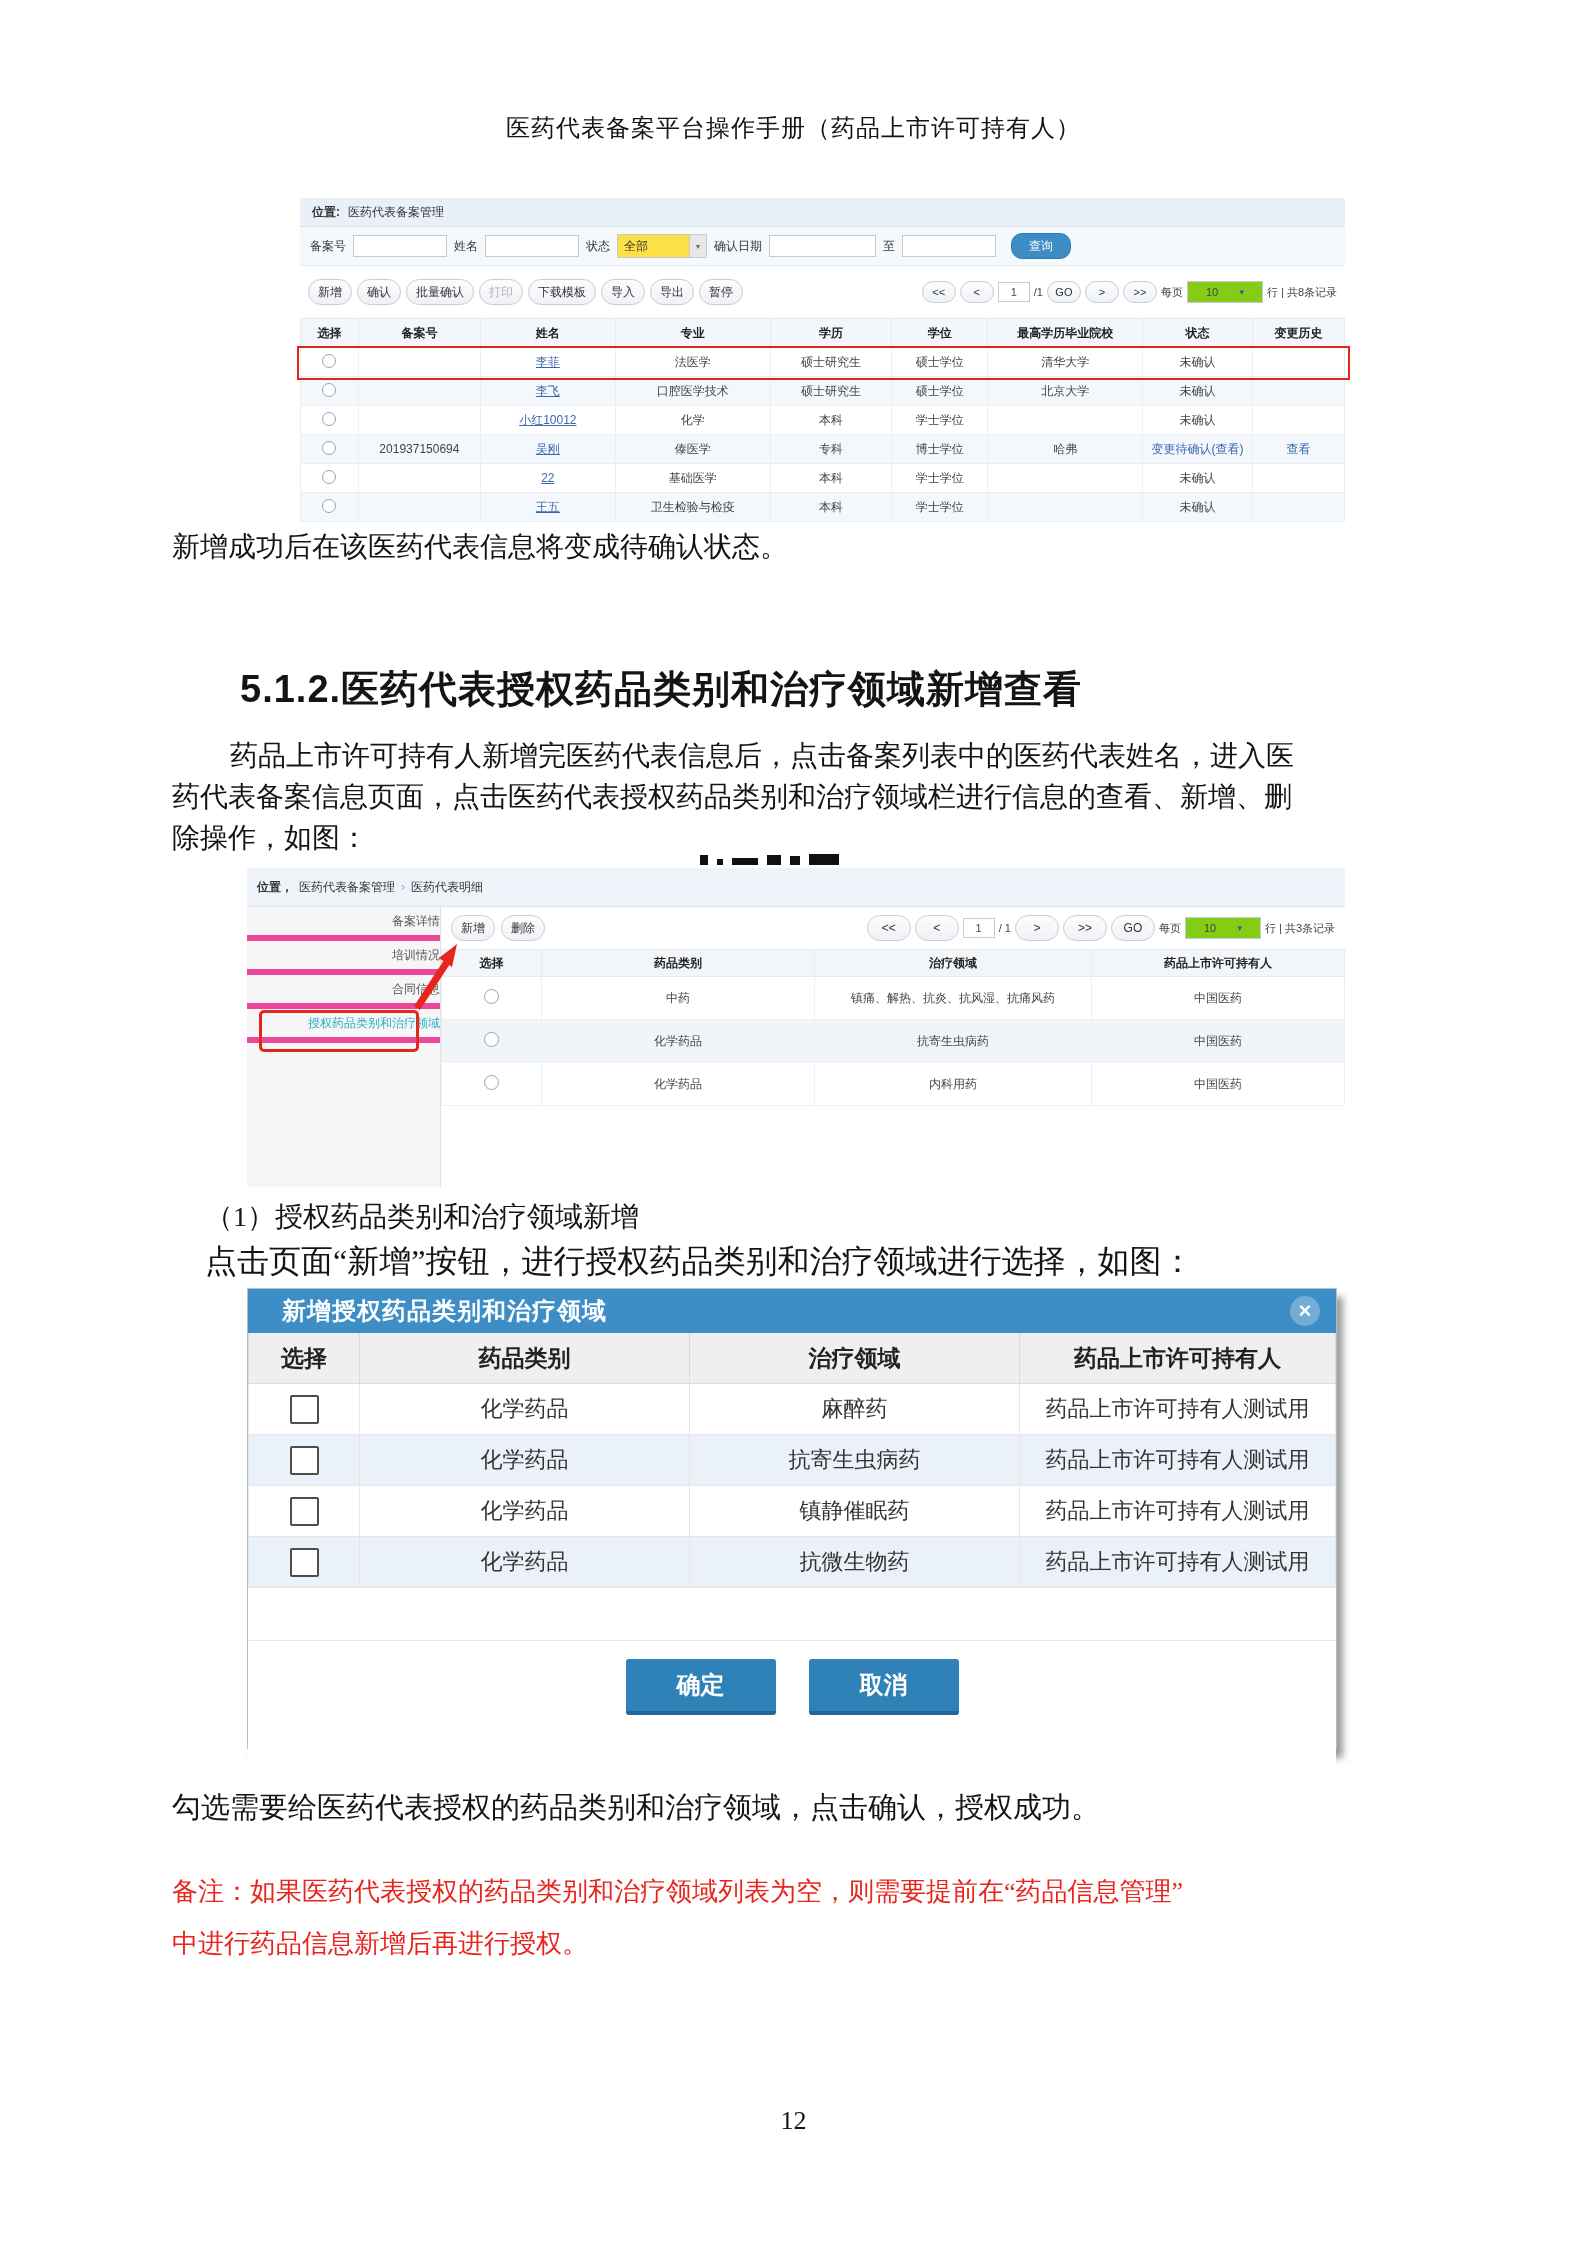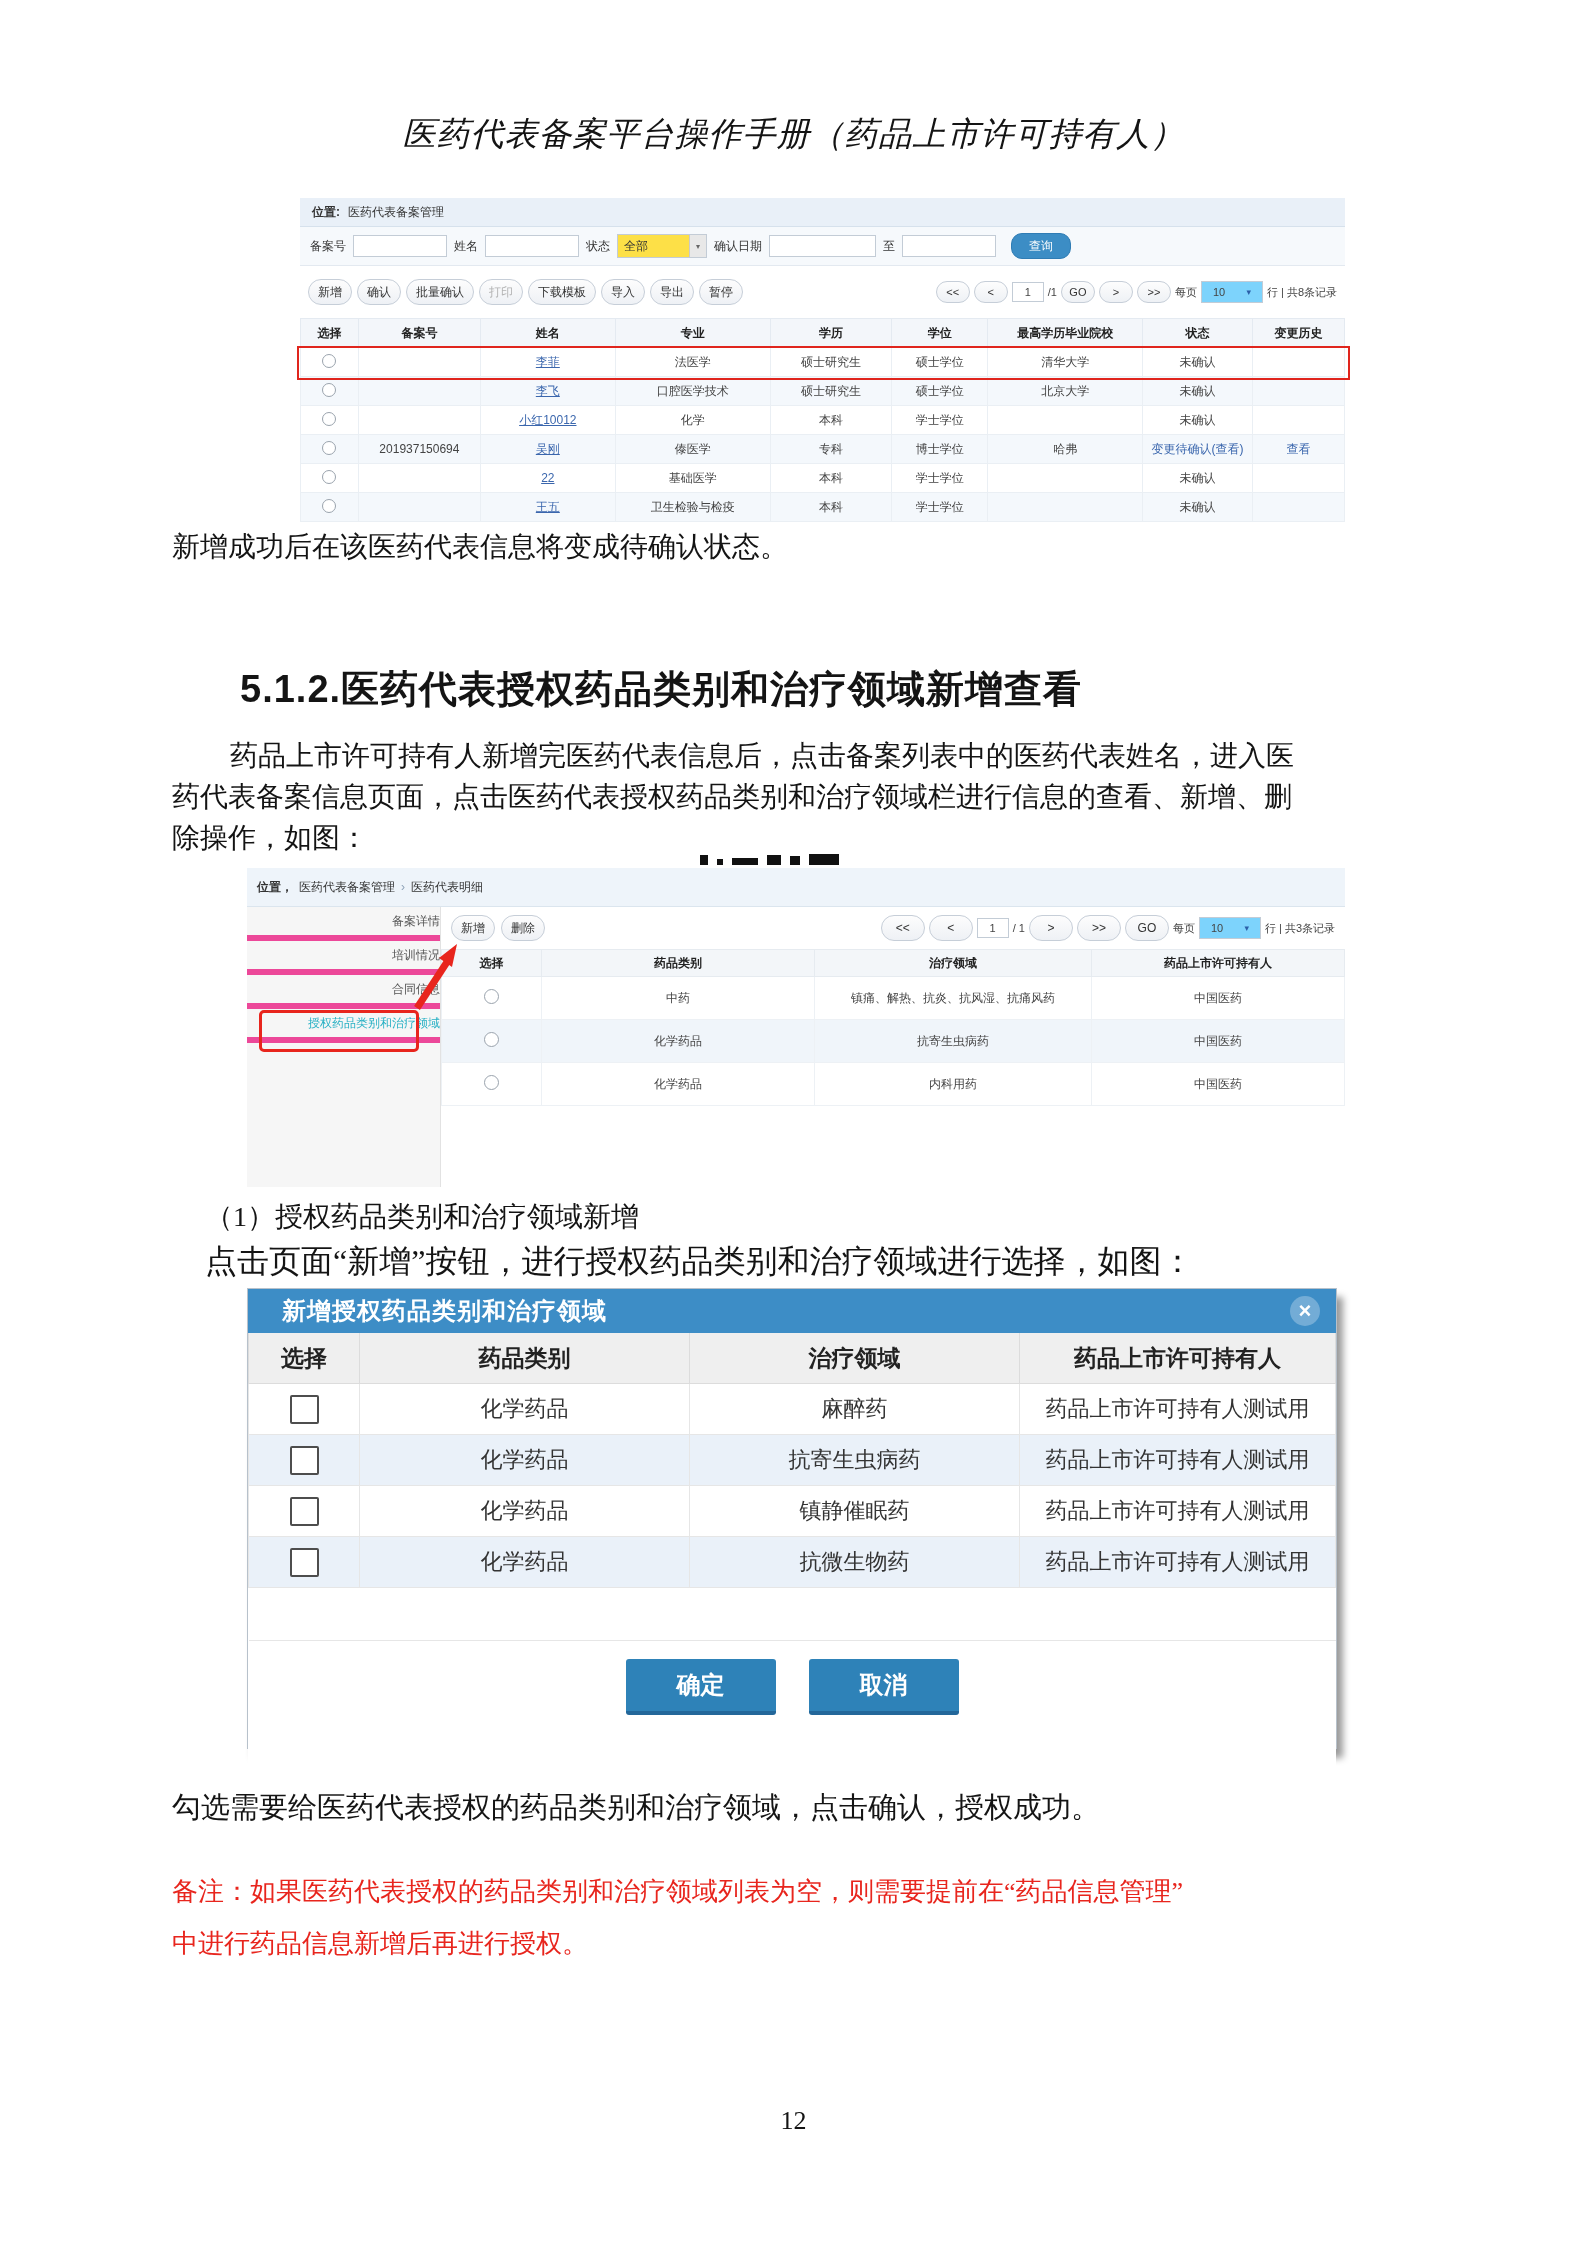--- a/index.html
+++ b/index.html
@@ -3,21 +3,21 @@
 <meta charset="utf-8">
 <style>
   html,body{margin:0;padding:0;background:#ffffff;}
   .page{position:relative;width:1587px;height:2245px;background:#fff;overflow:hidden;
         font-family:"Liberation Sans","DejaVu Sans",sans-serif;}
   .abs{position:absolute;}
   .doc{font-family:"Liberation Serif","DejaVu Serif",serif;color:#141414;}
   .shot{font-family:"Liberation Sans","DejaVu Sans",sans-serif;color:#333;}
 
   
-  .doc-title{top:112px;left:0;width:100%;text-align:center;font-size:33px;letter-spacing:1px;font-style:italic;}
+  .doc-title{top:112px;left:0;width:100%;text-align:center;font-size:24px;letter-spacing:1px;}
   .text1{top:528px;left:172px;font-size:28px;}
   .section-heading{top:664px;left:240px;font-size:38px;font-weight:bold;
                    font-family:"Liberation Sans","DejaVu Sans",sans-serif;letter-spacing:1px;}
   .para{top:735px;left:172px;width:1258px;font-size:28px;line-height:41px;}
   .para .indent{padding-left:58px;}
   .step1{top:1198px;left:205px;font-size:28px;}
   .step2{top:1240px;left:205px;font-size:32px;}
   .text2{top:1788px;left:172px;font-size:29px;}
   .note{left:172px;font-size:26px;color:#e8251d;margin-top:34px;}
   .note1{top:1840px;}
@@ -46,22 +46,22 @@
   .s1-filters .inp{height:20px;width:92px;}
   .sel{background:#fde047;border:1px solid #c3ccd6;height:22px;display:inline-flex;align-items:center;}
   .sel .val{padding:0 6px;flex:1;}
   .sel .arr{width:16px;height:100%;background:#e8e8e8;border-left:1px solid #c9c9c9;
             display:flex;align-items:center;justify-content:center;font-size:8px;color:#666;}
   .s1-toolbar{height:52px;display:flex;align-items:center;padding:0 8px;gap:5px;}
   .s1-toolbar .btn{height:24px;padding:0 9px;font-size:12px;}
   .pager{margin-left:auto;display:flex;align-items:center;gap:4px;font-size:11px;color:#444;}
   .pager .btn{height:20px;min-width:24px;padding:0 4px;font-size:11px;}
   .pager .pg-input{width:30px;height:18px;text-align:center;line-height:18px;background:#fff;border:1px solid #c3ccd6;}
-  .mini-sel{height:20px;width:38px;background:#7dd3fc;border:1px solid #c3ccd6;
-            display:inline-flex;align-items:center;justify-content:space-between;padding:0 11px;}
+  .mini-sel{height:20px;width:38px;background:#84cc16;border:1px solid #c3ccd6;
+            display:inline-flex;align-items:center;justify-content:space-between;padding:0 18px;}
   .mini-sel .arr2{font-size:9px;color:#2b5fa8;}
   .s1-table{width:1045px;font-size:12px;}
   .s1-table th{background:#f3f6fa;font-weight:bold;color:#222;height:26px;
                border:1px solid #e4eaf1;}
   .s1-table td{height:26px;text-align:center;border:1px solid #eaeff4;color:#444;}
   .s1-table tr.even td{background:#f4f8fc;}
   .row-redbox{left:-3px;top:148px;width:1049px;height:30px;border:2px solid #e0251d;}
 
   
   .shot2{top:868px;left:247px;width:1098px;height:318px;background:#fff;font-size:12px;}

